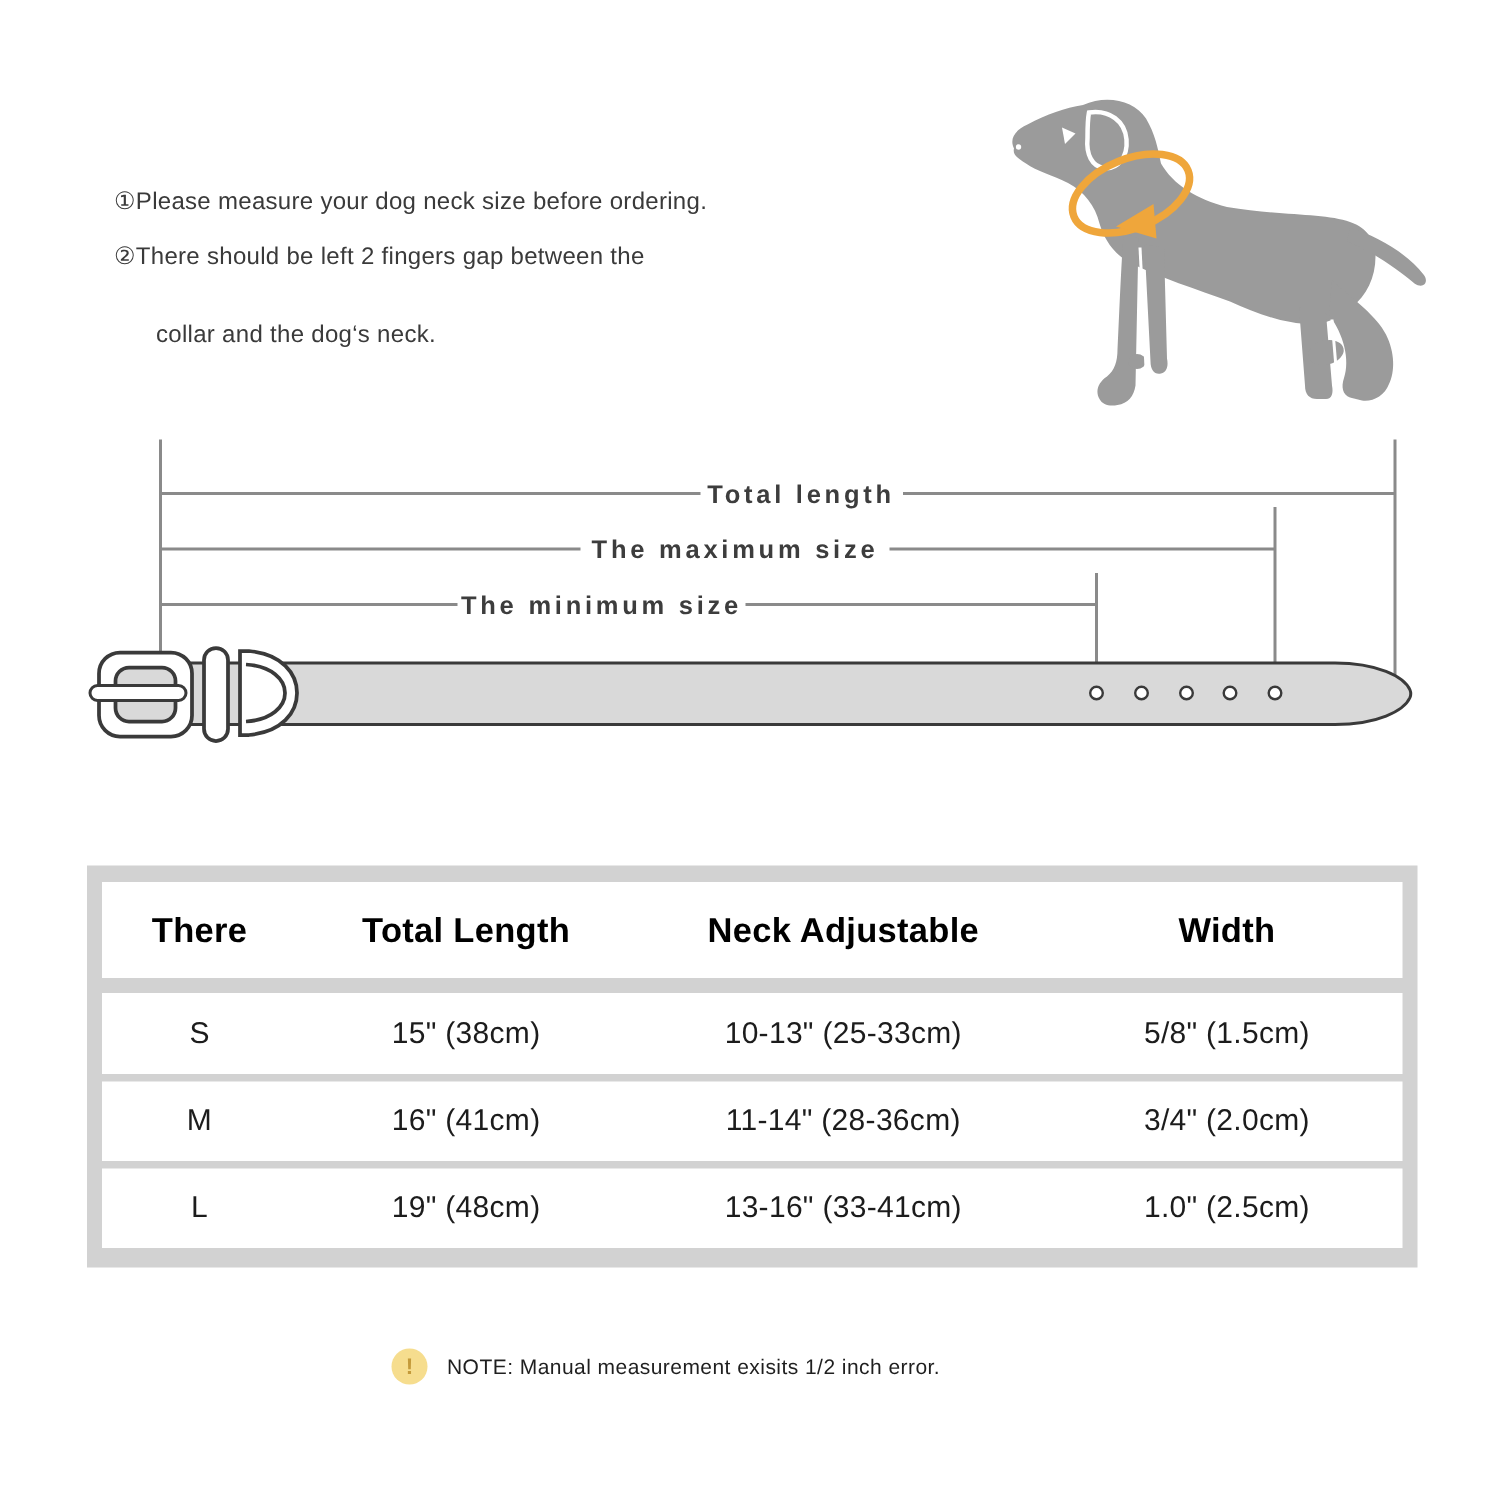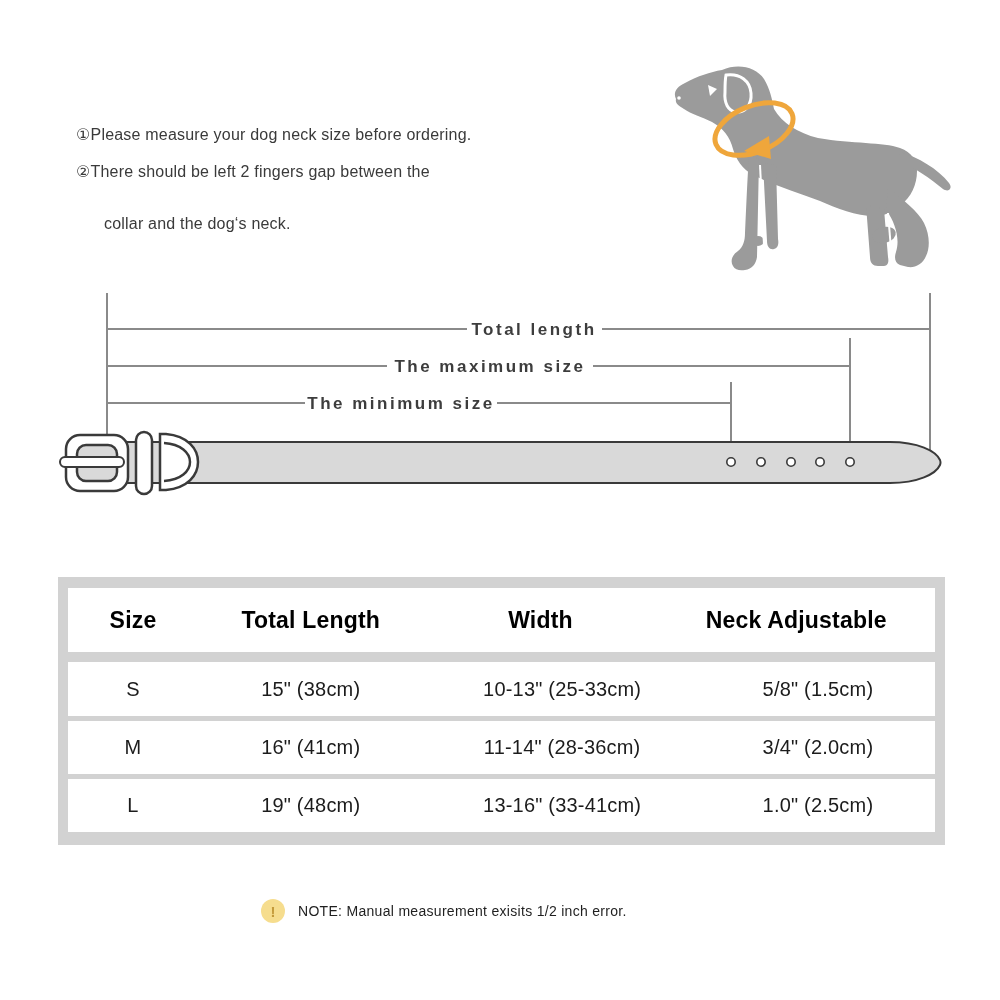--- a/index.html
+++ b/index.html
@@ -225,24 +225,24 @@
 
     <g>
       <path d="M160,149 L166,149 C188,151 198,164 198,177 C198,190 188,203 166,205 L160,205 Z" fill="#ffffff" stroke="#3a3a3a" stroke-width="2.5"></path>
       <path d="M164,158 C181,159 190,168 190,177 C190,186 181,195 164,196" fill="none" stroke="#3a3a3a" stroke-width="2.5"></path>
     </g>
   </svg>
 </div>
 
 <div class="size-table">
   <div class="t-row t-row-header">
-    <div class="t-cell col-size">Size</div>
+    <div class="t-cell col-size">There</div>
     <div class="t-cell col-length">Total Length</div>
+    <div class="t-cell col-neck">Neck Adjustable</div>
     <div class="t-cell col-width">Width</div>
-    <div class="t-cell col-neck">Neck Adjustable</div>
   </div>
   <div class="t-row t-row-s">
     <div class="t-cell col-size">S</div>
     <div class="t-cell col-length">15" (38cm)</div>
     <div class="t-cell col-neck">10-13" (25-33cm)</div>
     <div class="t-cell col-width">5/8" (1.5cm)</div>
   </div>
   <div class="t-row t-row-m">
     <div class="t-cell col-size">M</div>
     <div class="t-cell col-length">16" (41cm)</div>

